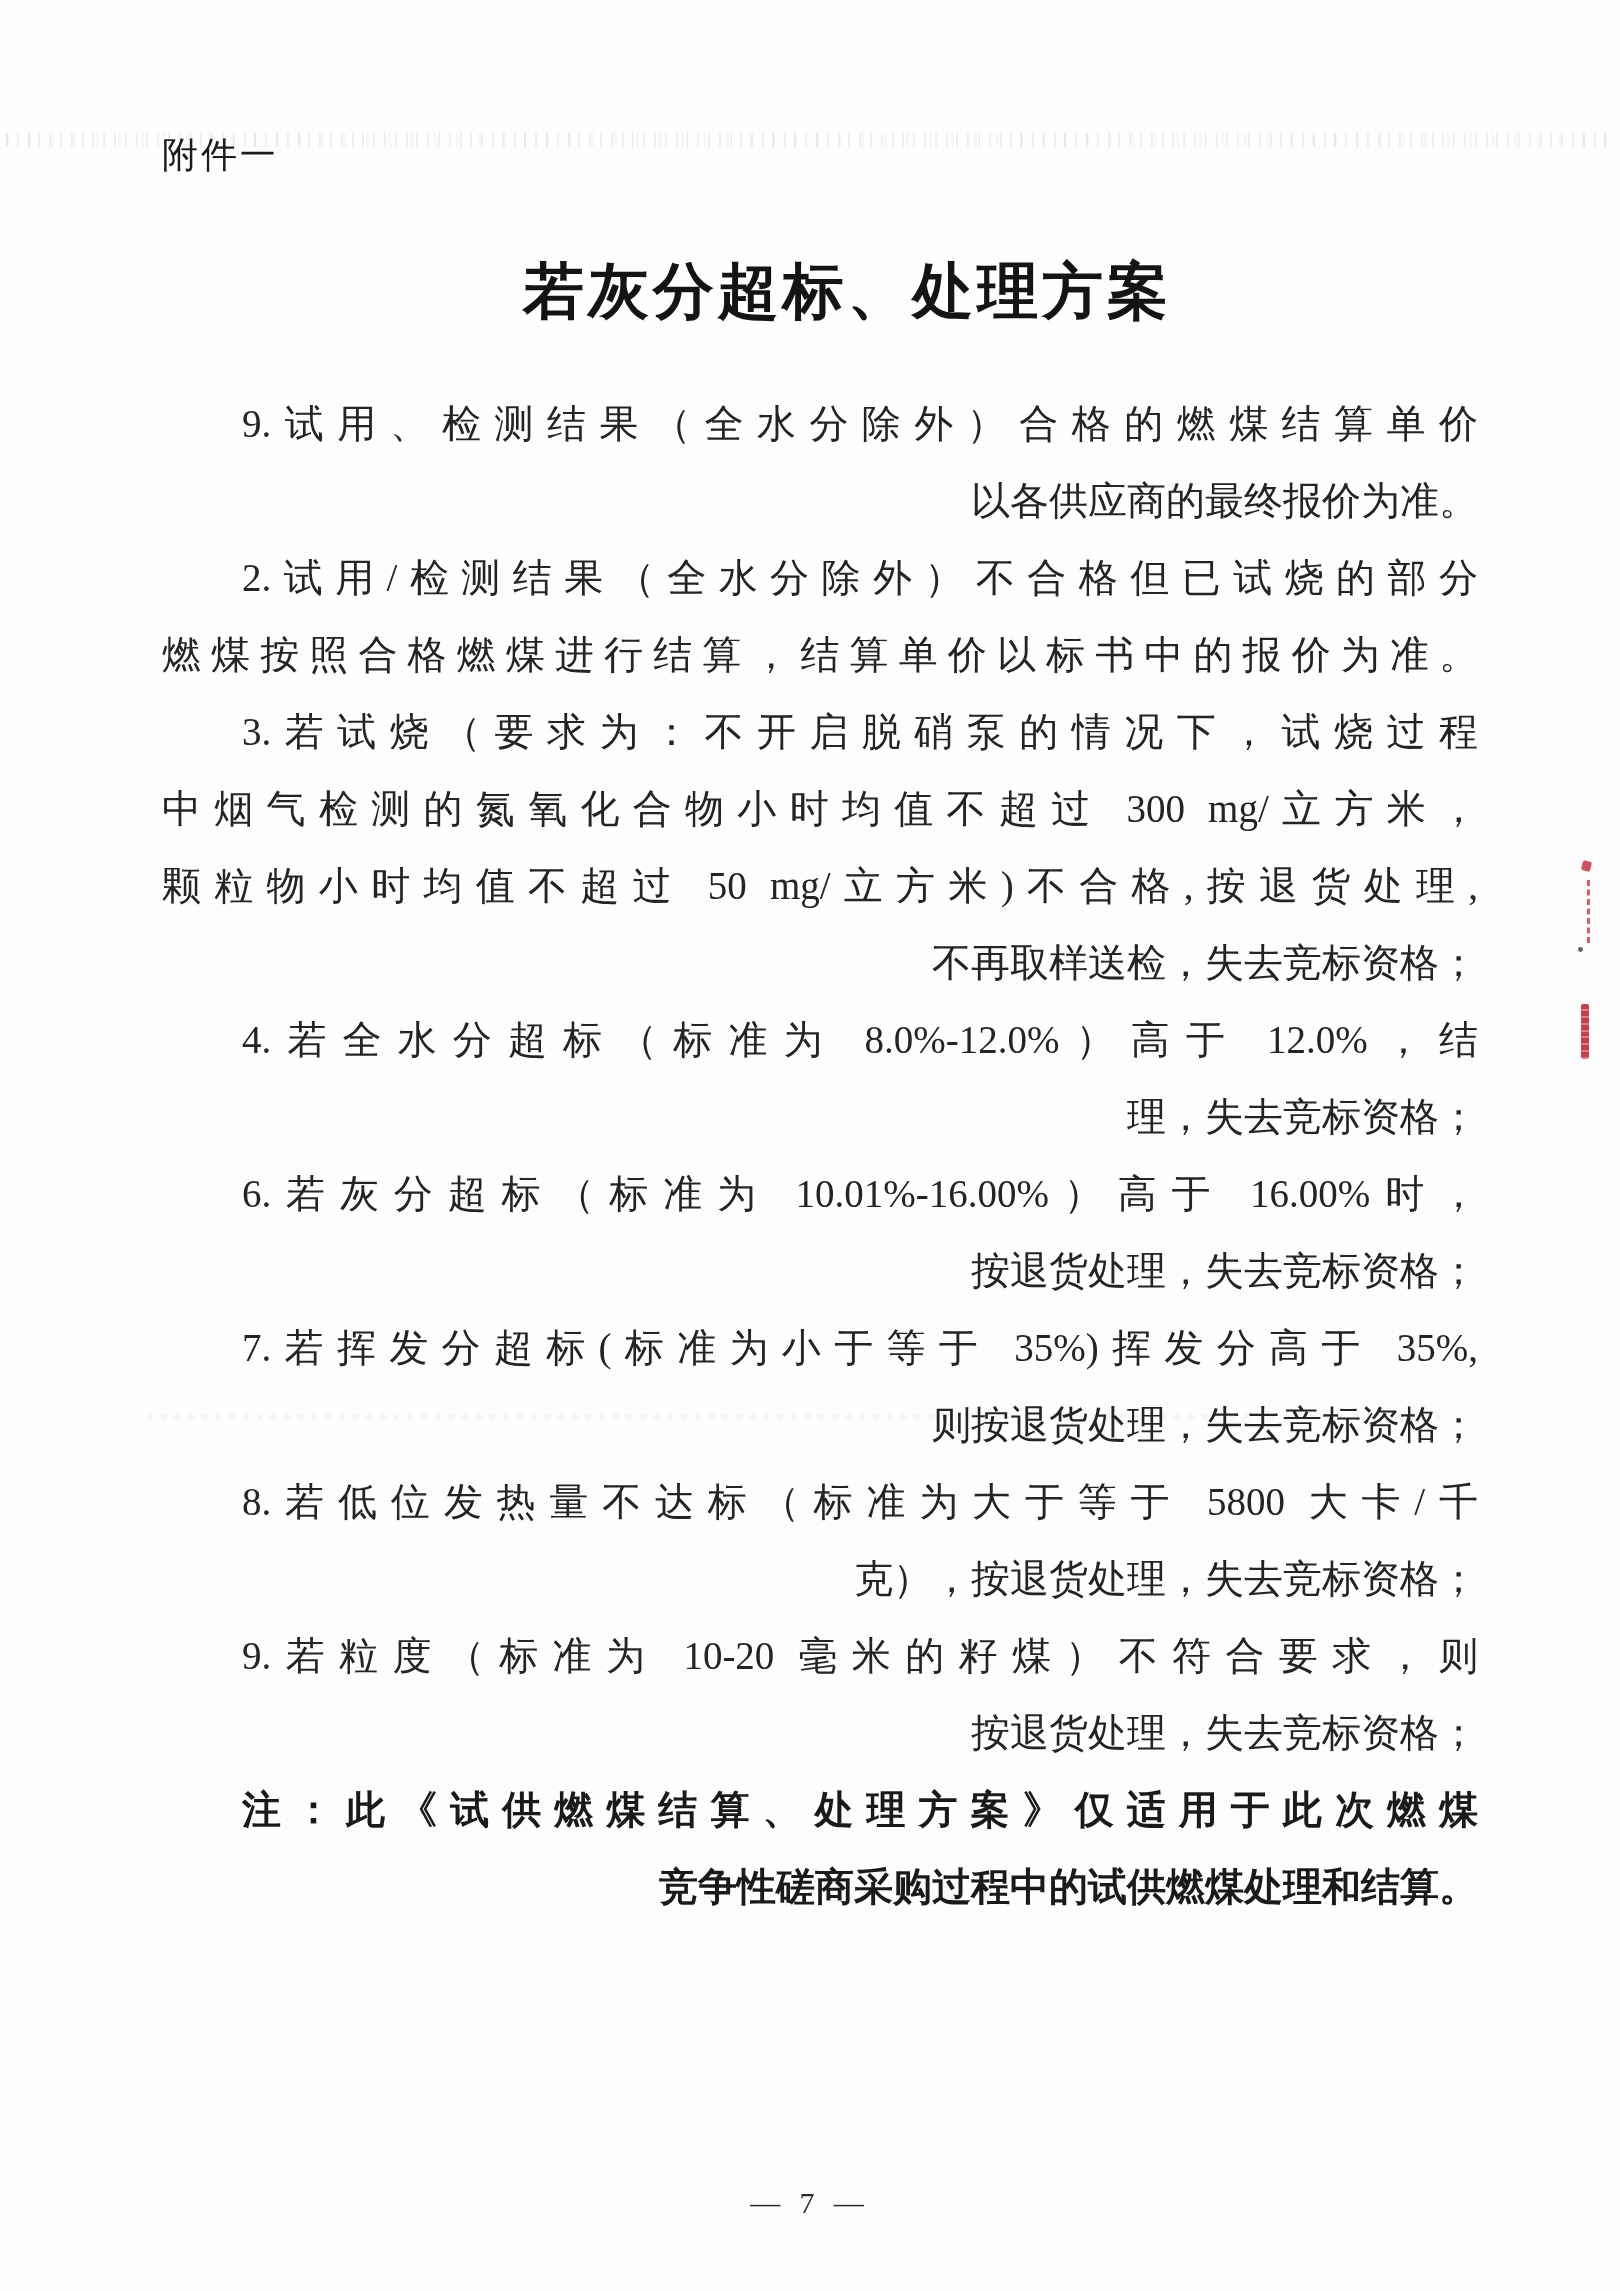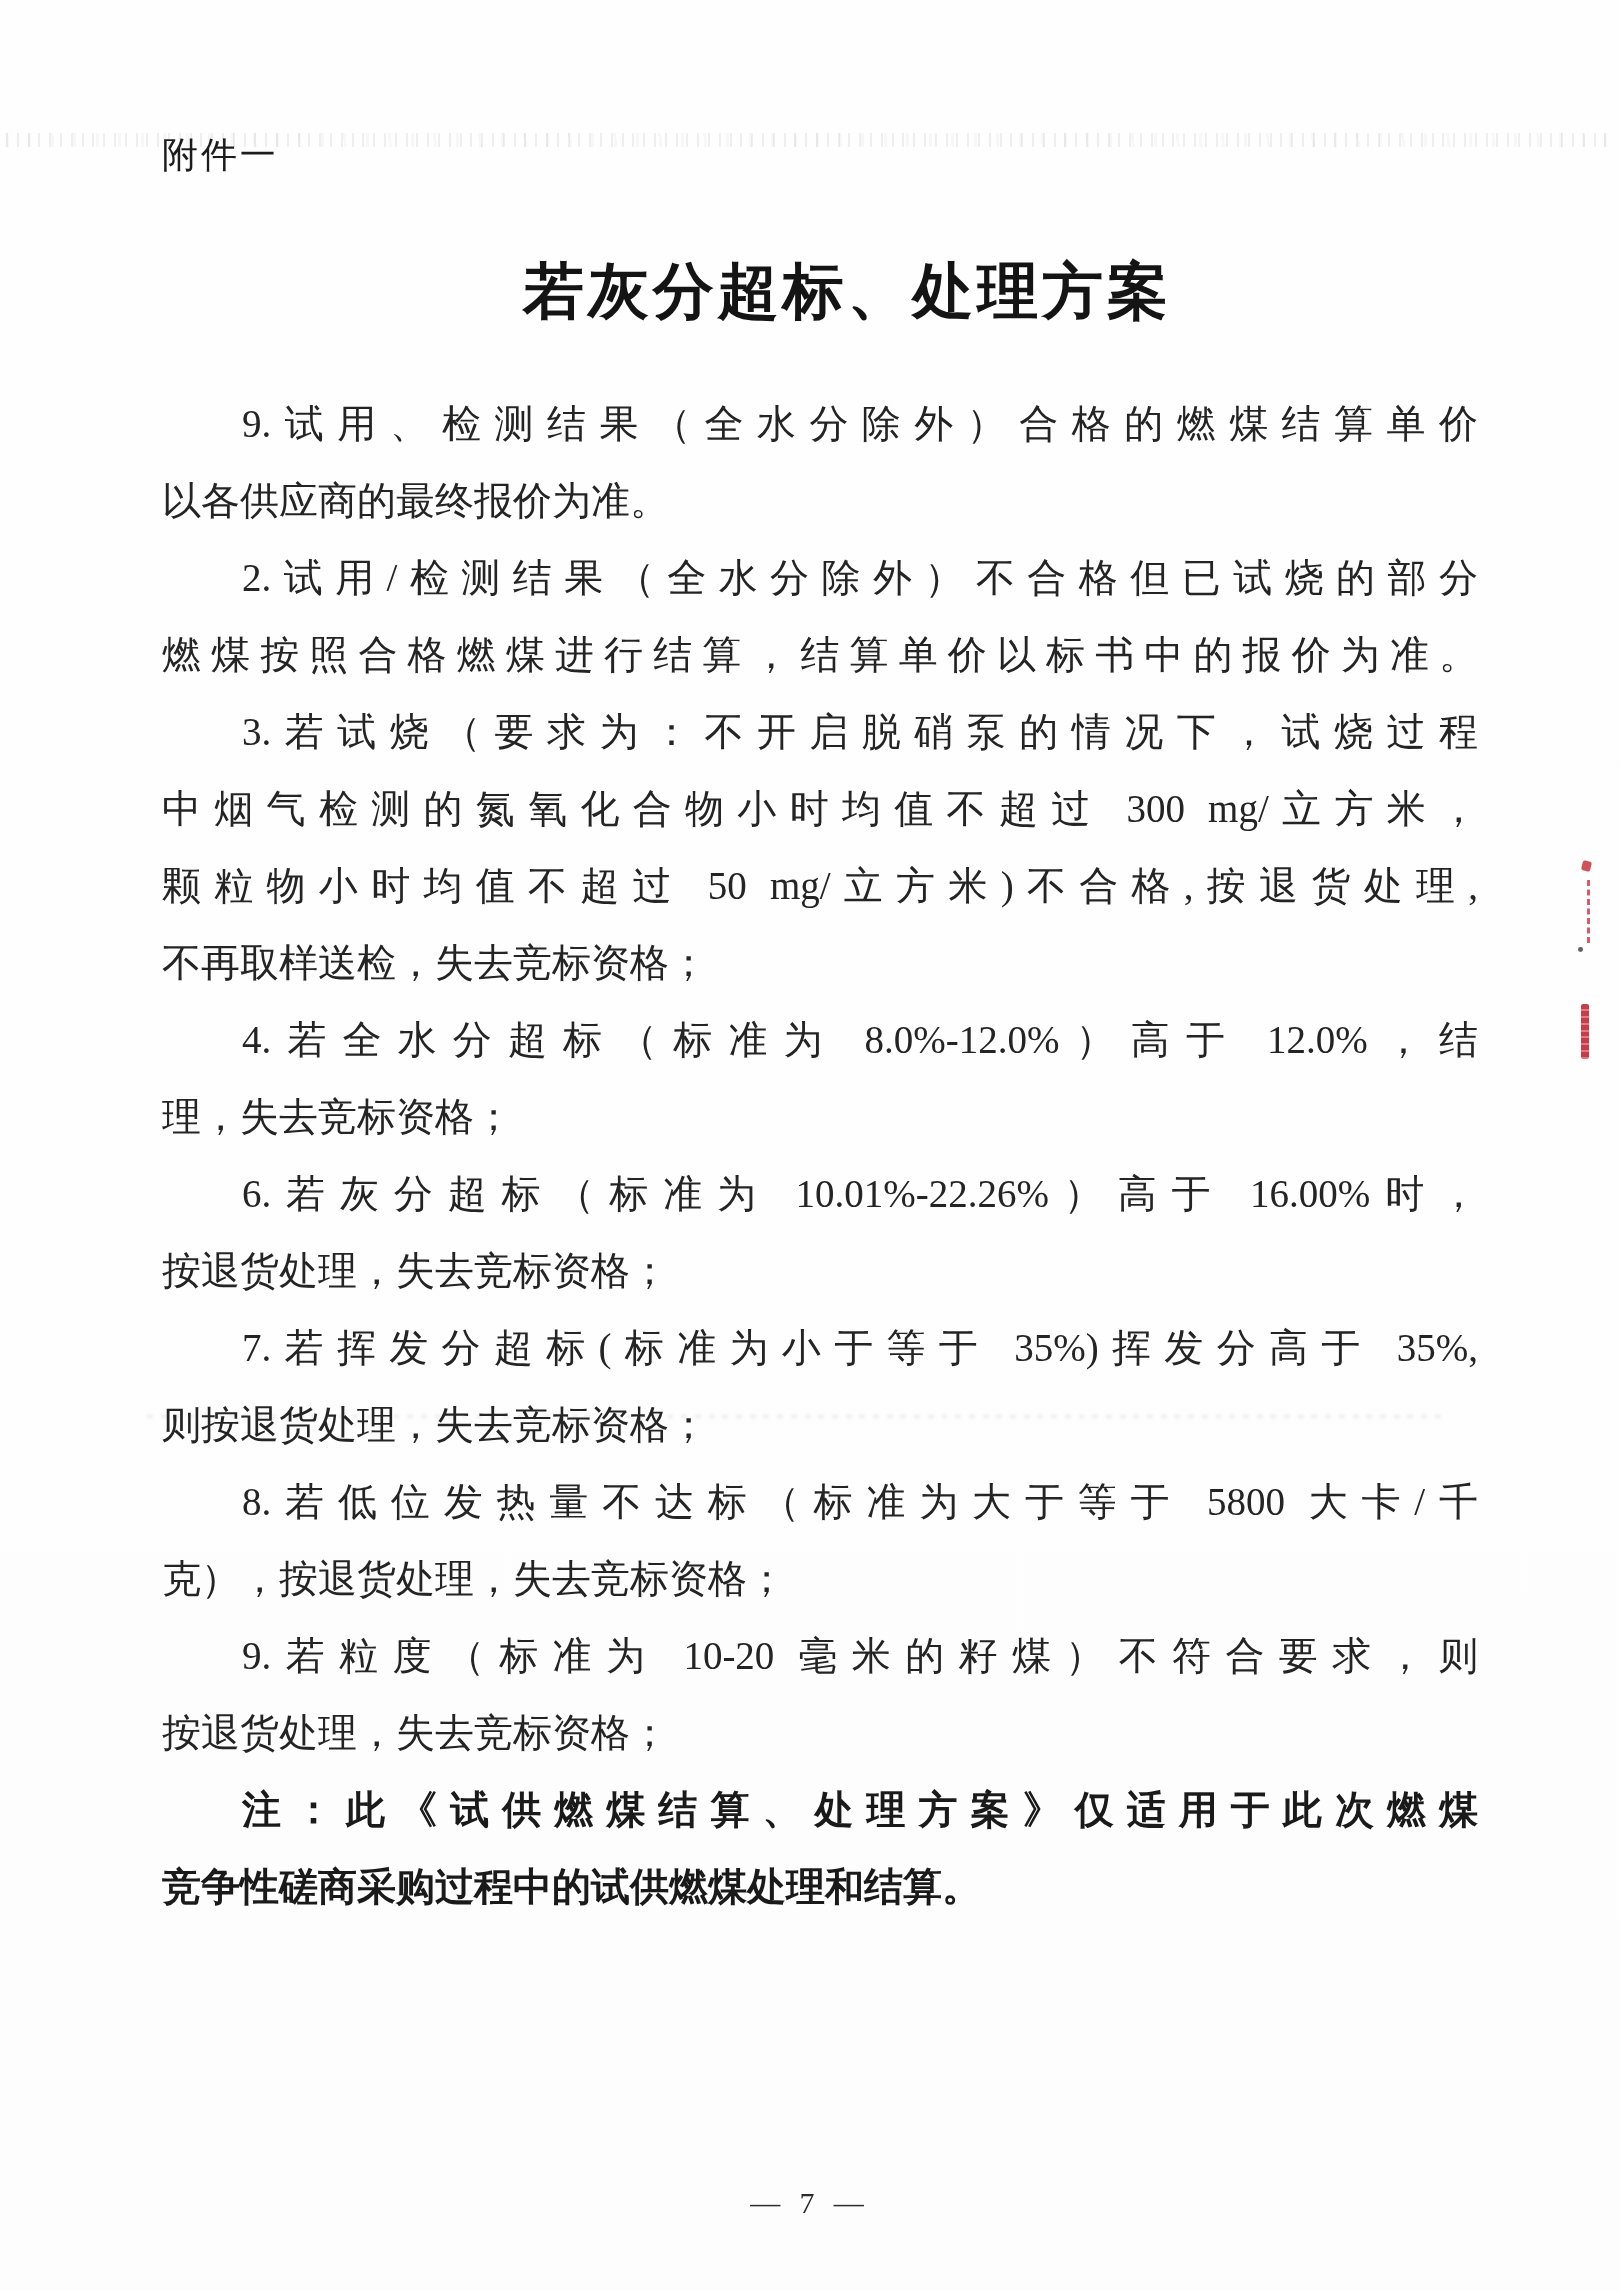--- a/index.html
+++ b/index.html
@@ -41,21 +41,21 @@
     transform:translateX(27.4px);
     white-space:nowrap;
   }
   .body-lines{
     position:absolute;top:385px;left:162px;width:1316px;
     font-size:39px;color:#242424;
   }
   .line{
     height:77px;line-height:77px;
     white-space:nowrap;
-    text-align:left;
+    text-align:right;
   }
   .line.fill{
     white-space:normal;
     text-align:justify;
     text-align-last:justify;
     text-justify:inter-ideograph;
     overflow:hidden;
   }
   .line.indent{ text-indent:80px; }
   .line.bold{ font-weight:700;color:#1a1a1a; }
@@ -101,21 +101,21 @@
     <div class="line indent fill">9.试用、检测结果（全水分除外）合格的燃煤结算单价</div>
     <div class="line">以各供应商的最终报价为准。</div>
     <div class="line indent fill">2.试用/检测结果（全水分除外）不合格但已试烧的部分</div>
     <div class="line fill">燃煤按照合格燃煤进行结算，结算单价以标书中的报价为准。</div>
     <div class="line indent fill">3.若试烧（要求为：不开启脱硝泵的情况下，试烧过程</div>
     <div class="line fill">中烟气检测的氮氧化合物小时均值不超过 300 mg/立方米，</div>
     <div class="line fill">颗粒物小时均值不超过 50 mg/立方米)不合格,按退货处理,</div>
     <div class="line">不再取样送检，失去竞标资格；</div>
     <div class="line indent fill">4.若全水分超标（标准为 8.0%-12.0%）高于 12.0%，结</div>
     <div class="line">理，失去竞标资格；</div>
-    <div class="line indent fill">6.若灰分超标（标准为 10.01%-22.26%）高于 16.00%时，</div>
+    <div class="line indent fill">6.若灰分超标（标准为 10.01%-16.00%）高于 16.00%时，</div>
     <div class="line">按退货处理，失去竞标资格；</div>
     <div class="line indent fill">7.若挥发分超标(标准为小于等于 35%)挥发分高于 35%,</div>
     <div class="line">则按退货处理，失去竞标资格；</div>
     <div class="line indent fill">8.若低位发热量不达标（标准为大于等于 5800 大卡/千</div>
     <div class="line">克），按退货处理，失去竞标资格；</div>
     <div class="line indent fill">9.若粒度（标准为 10-20 毫米的籽煤）不符合要求，则</div>
     <div class="line">按退货处理，失去竞标资格；</div>
     <div class="line indent fill bold">注：此《试供燃煤结算、处理方案》仅适用于此次燃煤</div>
     <div class="line bold">竞争性磋商采购过程中的试供燃煤处理和结算。</div>
   </div>

